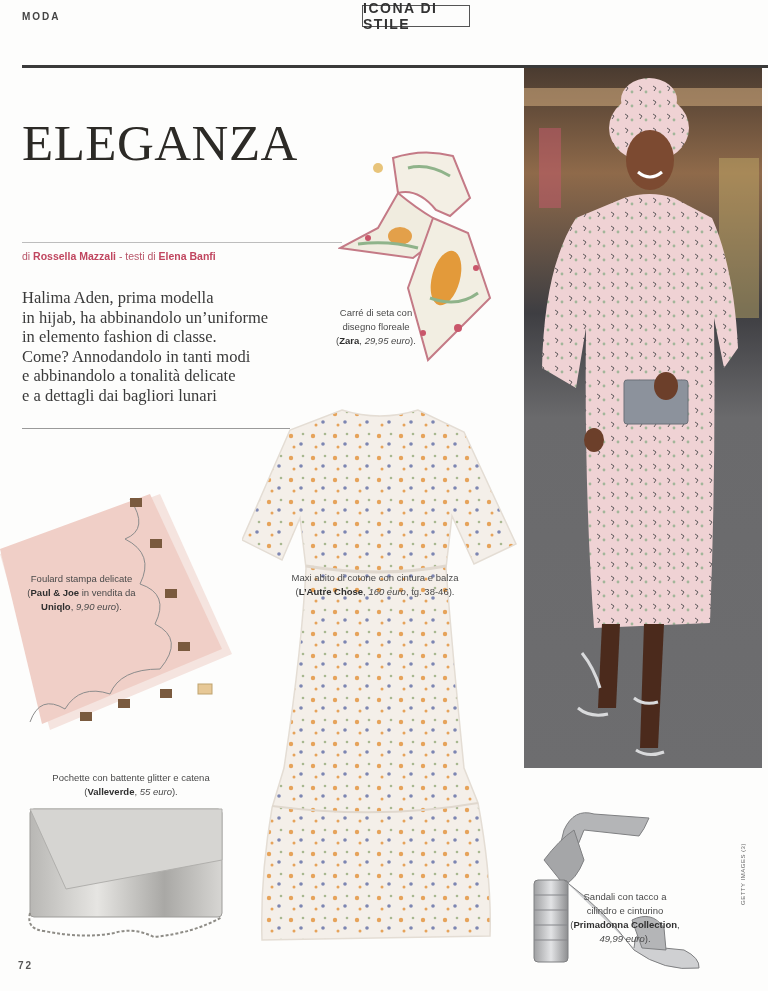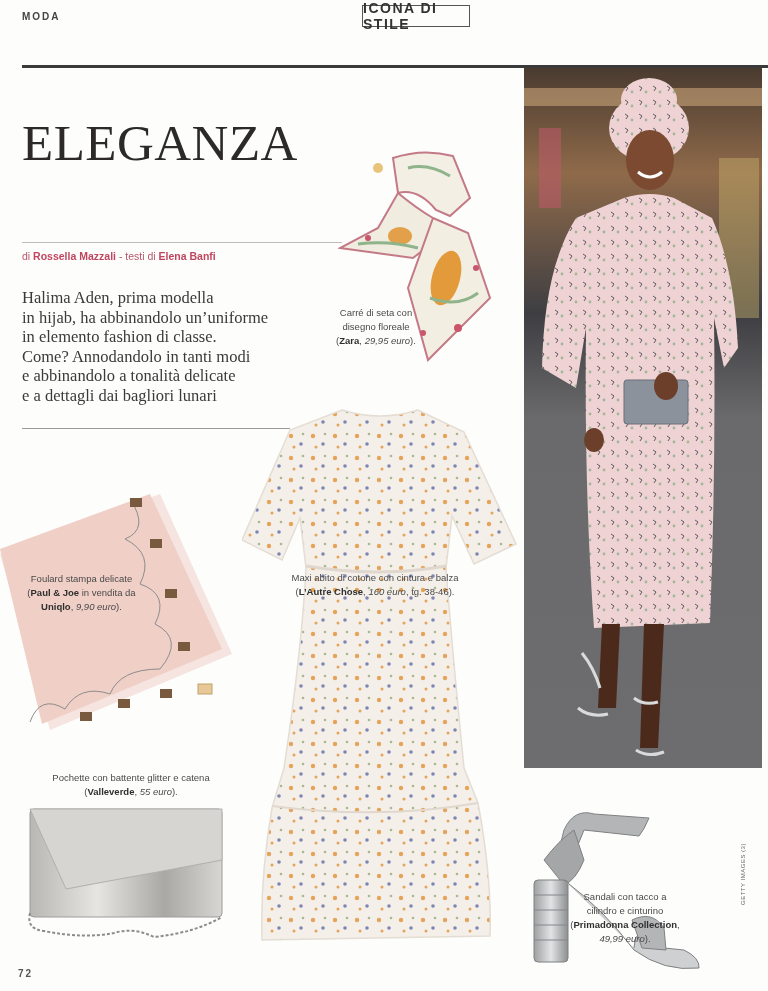--- a/index.html
+++ b/index.html
@@ -20,21 +20,21 @@
   .lede span { display: block; white-space: nowrap; }
   .lede-rule { position: absolute; left: 22px; top: 428px; width: 268px; height: 1px; background: #9a9a9a; }
 
   .caption { position: absolute; font-size: 9.5px; line-height: 14px; color: #4a4a4a; text-align: center; }
   .caption b { color: #2f2f2f; }
   .caption i { font-style: italic; }
 
   .photo { position: absolute; left: 524px; top: 68px; width: 238px; height: 700px; overflow: hidden; background: #5c5c5c; }
   .photo-credit { position: absolute; left: 740px; top: 905px; font-size: 6px; color: #666; transform: rotate(-90deg); transform-origin: left top; letter-spacing: 0.5px; white-space: nowrap; }
 
-  .page-number { position: absolute; left: 18px; top: 960px; font-size: 10px; font-weight: bold; color: #555; letter-spacing: 2px; margin-top: 8px; }
+  .page-number { position: absolute; left: 18px; top: 960px; font-size: 10px; font-weight: bold; color: #555; letter-spacing: 2px; }
 
   .product { position: absolute; }
 </style>
 </head>
 <body>
 
 <div class="section-label">MODA</div>
 <div class="rubric-box">ICONA DI STILE</div>
 <div class="top-rule"></div>
 

